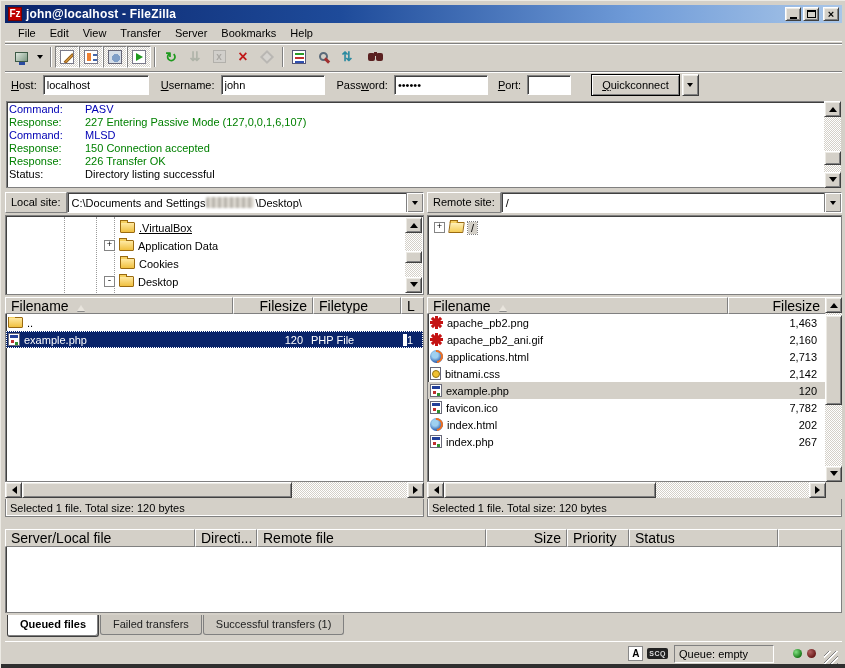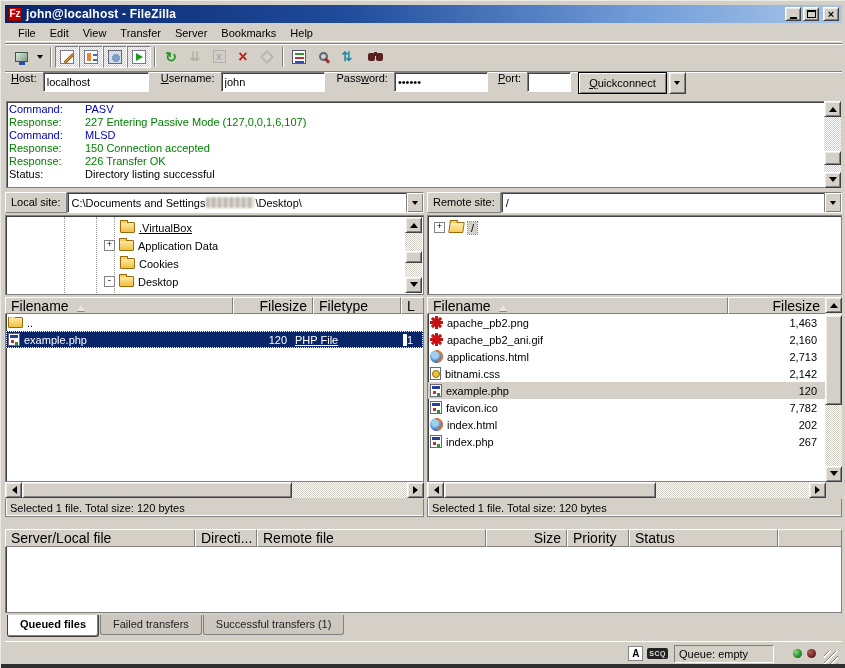--- a/index.html
+++ b/index.html
@@ -49,25 +49,25 @@
   .i-tag { width:10px; height:10px; border:2px solid #9a9a9a; transform:rotate(45deg); background:#d8d8d8; }
   .i-filter { width:14px; height:14px; background:#fff; border:1px solid #557;
     background-image:linear-gradient(#2a9a2a,#2a9a2a),linear-gradient(#c03030,#c03030),linear-gradient(#3050b0,#3050b0);
     background-repeat:no-repeat; background-size:9px 2px,9px 2px,9px 2px; background-position:2px 2px,2px 6px,2px 10px; }
   .i-mag { width:9px; height:9px; border:2px solid #5a6a7a; border-radius:50%; position:relative; }
   .i-mag::after { content:""; position:absolute; right:-4px; bottom:-3px; width:6px; height:3px; background:#a03030; transform:rotate(45deg); }
   .i-sync { color:#2a8aa0; font-size:13px; font-weight:bold; }
   .i-binoc { width:7px; height:8px; background:#5a2020; border-radius:2px; box-shadow:8px 0 0 #5a2020, 4px -3px 0 -2px #5a2020; }
 
   
-  .quickbar { position:absolute; left:4px; top:70px; width:837px; height:27px; display:flex; align-items:flex-start; border-top:1px solid #808080; box-shadow:inset 0 1px 0 #fff; font-size:11px; }
+  .quickbar { position:absolute; left:4px; top:70px; width:837px; height:27px; display:flex; align-items:center; border-top:1px solid #808080; box-shadow:inset 0 1px 0 #fff; font-size:11px; }
   .qc-label { margin:0 6px; }
   .qc-label .ak { text-decoration:underline; }
   .field { height:20px; border:1px solid; border-color:#808080 #fff #fff #808080; box-shadow:inset 1px 1px 0 #404040; background:#fff; font-size:11px; padding:2px 3px; }
-  .qc-btn { height:22px; margin-left:7px; padding:0 10px; font-size:11px; background:#D4D0C8; border:1px solid #000; box-shadow:inset 1px 1px 0 #fff, inset -1px -1px 0 #808080; }
+  .qc-btn { height:22px; margin-left:20px; padding:0 10px; font-size:11px; background:#D4D0C8; border:1px solid #000; box-shadow:inset 1px 1px 0 #fff, inset -1px -1px 0 #808080; }
   .qc-btn .ak { text-decoration:underline; }
   .qc-dd { width:17px; height:22px; margin-left:2px; display:flex; align-items:center; justify-content:center; }
 
   
   .log { position:absolute; left:5px; top:100px; width:835px; height:87px; }
   .log-body { position:absolute; left:0; top:0; right:17px; bottom:0; background:#fff; border:1px solid #808080; border-right:none; box-shadow:inset 1px 1px 0 #404040; padding:1px 2px; overflow:hidden; }
   .logline { display:flex; font-size:11px; line-height:13px; }
   .loglabel { width:76px; flex:none; }
   .logline.command { color:#0000B4; }
   .logline.response { color:#008000; }
@@ -108,21 +108,21 @@
   
   .lhdr { position:absolute; left:0; top:105px; right:0; height:17px; display:flex; }
   .hcell { border:1px solid; border-color:#fff #808080 #808080 #fff; background:#D4D0C8; font-size:14px; padding:1px 5px; display:flex; align-items:center; overflow:hidden; white-space:nowrap; }
   .hcell.right { justify-content:flex-end; }
   .sort-asc { width:0; height:0; border:4px solid transparent; border-bottom:6px solid #E8E4DC; margin-left:8px; filter:drop-shadow(0 1px 0 #8a8a8a); }
   .listbox { position:absolute; left:0; top:122px; right:0; height:168px; background:#fff; border:1px solid #808080; border-top:none; box-shadow:inset 1px 0 0 #404040; overflow:hidden; }
   .frow { display:flex; height:17px; align-items:center; font-size:11px; white-space:nowrap; }
   .frow .c-name { flex:1; display:flex; align-items:center; overflow:hidden; padding-left:2px; }
   .frow .ic { margin-right:4px; flex:none; }
   .frow .c-size { width:80px; text-align:right; padding-right:8px; flex:none; }
-  .frow .c-type { width:108px; flex:none;text-decoration:underline; }
+  .frow .c-type { width:92px; flex:none; }
   .frow .c-last { width:20px; flex:none; border-left:4px solid #fff; }
   .frow.sel-active { background:#0A246A; color:#fff; outline:1px dotted #fff; outline-offset:-1px; }
   .frow.sel-active .c-last { border-left-color:#fff; }
   .frow.sel-inactive { background:#D4D0C8; }
   .lcol-name { width:228px; flex:none !important; }
   .rlist .c-size { width:98px; }
 
   
   .ic { display:inline-block; position:relative; }
   .ic-folder { width:15px; height:11px; }

